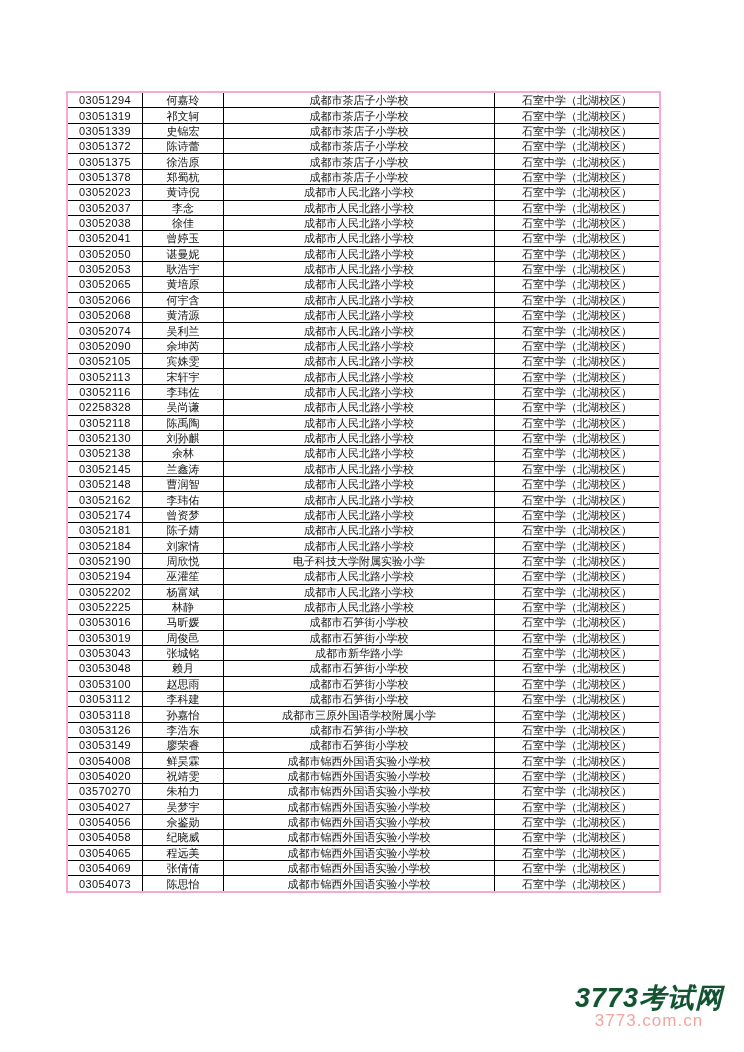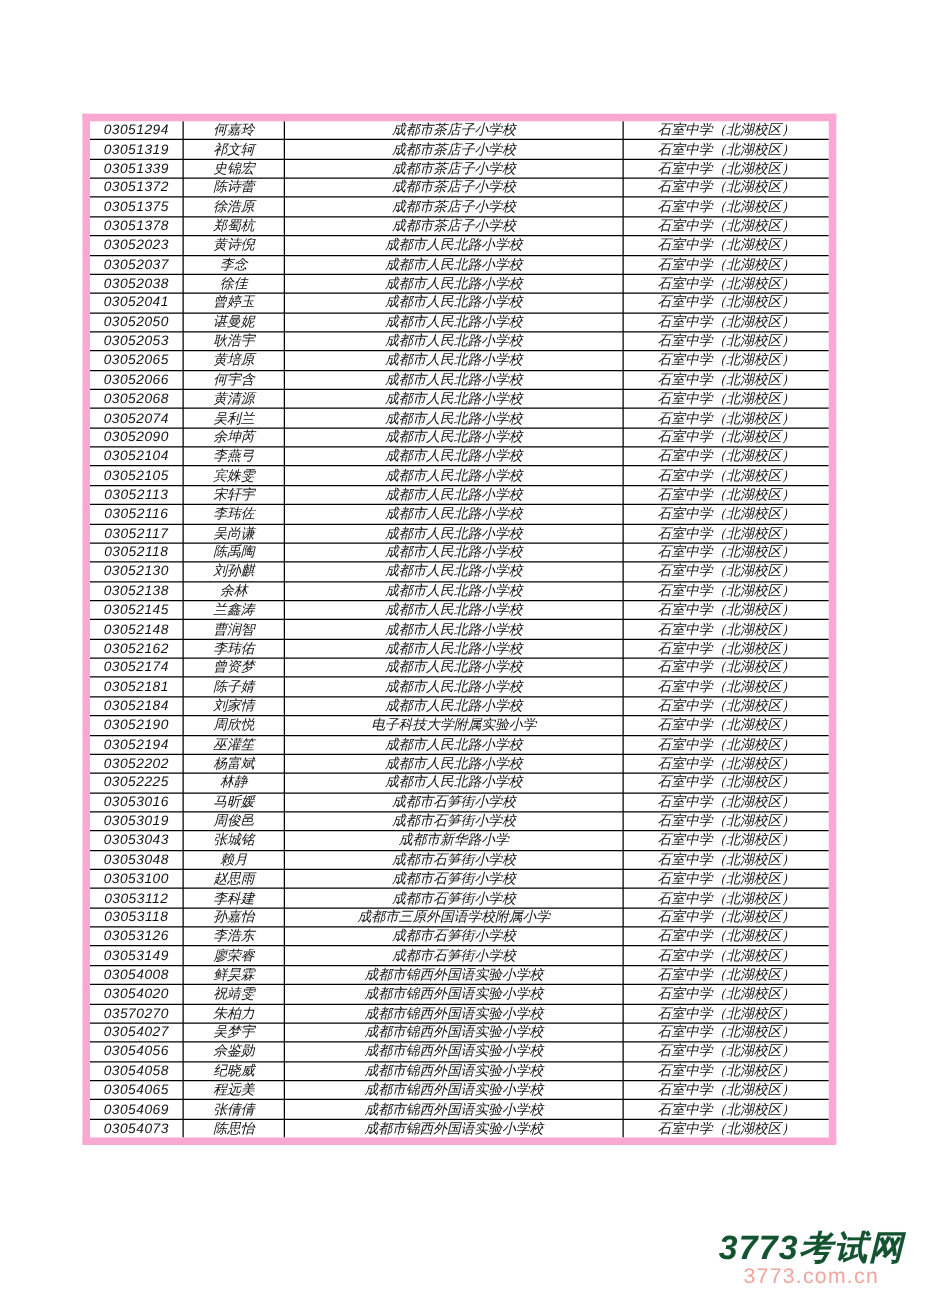--- a/index.html
+++ b/index.html
@@ -15,24 +15,23 @@
     overflow: hidden;
     font-family: "Liberation Sans", sans-serif;
   }
   table.roster {
     position: absolute;
     left: 66px;
     top: 91px;
     width: 588px;
     border-collapse: collapse;
     table-layout: fixed;
-    border: 6px solid #f9a8d4;
+    border: 2px solid #f9a8d4;
     font-size: 11px;
     color: #111111;
-    font-style: italic;
   }
   table.roster td {
     border: 1px solid #000000;
     height: 14.36px;
     line-height: 14px;
     padding: 0;
     white-space: nowrap;
     overflow: hidden;
   }
   td.td-id {
@@ -184,45 +183,39 @@
           <td class="td-school">成都市人民北路小学校</td>
           <td class="td-dest">石室中学（北湖校区）</td>
         </tr>
         <tr>
           <td class="td-id">03052090</td>
           <td class="td-name">余坤芮</td>
           <td class="td-school">成都市人民北路小学校</td>
           <td class="td-dest">石室中学（北湖校区）</td>
         </tr>
         <tr>
-          <td class="td-id">03052104</td>
-          <td class="td-name">李燕弓</td>
-          <td class="td-school">成都市人民北路小学校</td>
-          <td class="td-dest">石室中学（北湖校区）</td>
-        </tr>
-        <tr>
           <td class="td-id">03052105</td>
           <td class="td-name">宾姝雯</td>
           <td class="td-school">成都市人民北路小学校</td>
           <td class="td-dest">石室中学（北湖校区）</td>
         </tr>
         <tr>
           <td class="td-id">03052113</td>
           <td class="td-name">宋轩宇</td>
           <td class="td-school">成都市人民北路小学校</td>
           <td class="td-dest">石室中学（北湖校区）</td>
         </tr>
         <tr>
           <td class="td-id">03052116</td>
           <td class="td-name">李玮佐</td>
           <td class="td-school">成都市人民北路小学校</td>
           <td class="td-dest">石室中学（北湖校区）</td>
         </tr>
         <tr>
-          <td class="td-id">03052117</td>
+          <td class="td-id">02258328</td>
           <td class="td-name">吴尚谦</td>
           <td class="td-school">成都市人民北路小学校</td>
           <td class="td-dest">石室中学（北湖校区）</td>
         </tr>
         <tr>
           <td class="td-id">03052118</td>
           <td class="td-name">陈禹陶</td>
           <td class="td-school">成都市人民北路小学校</td>
           <td class="td-dest">石室中学（北湖校区）</td>
         </tr>

